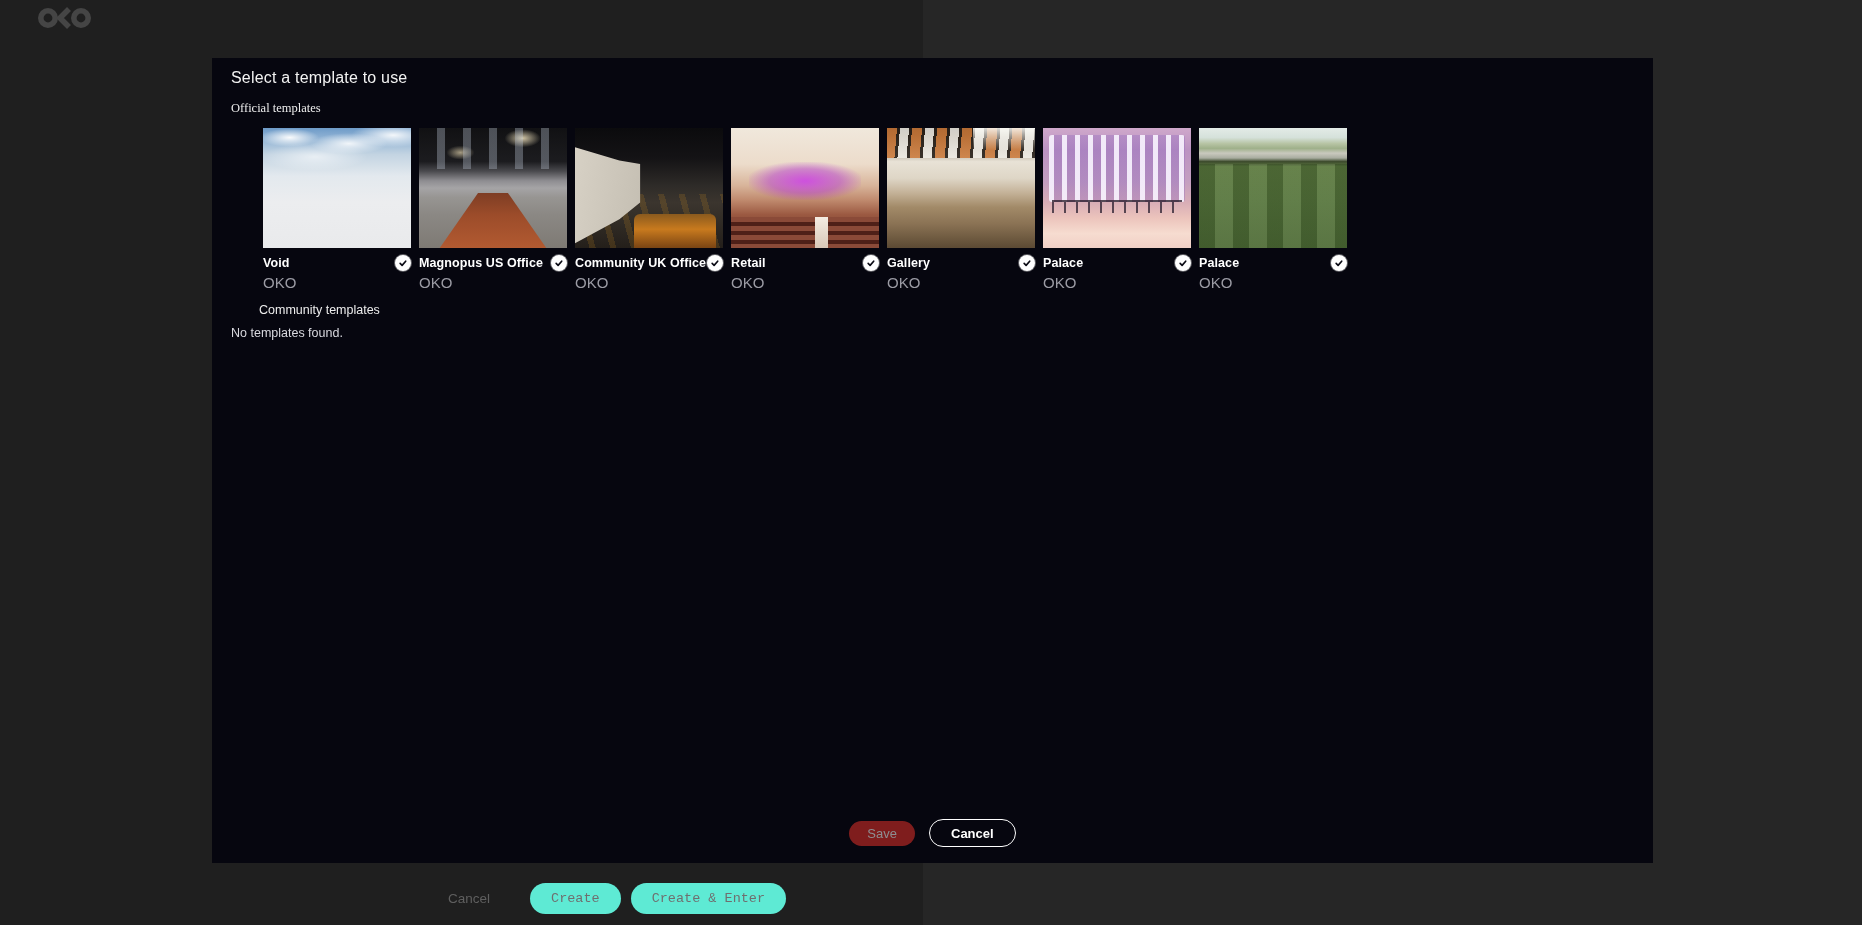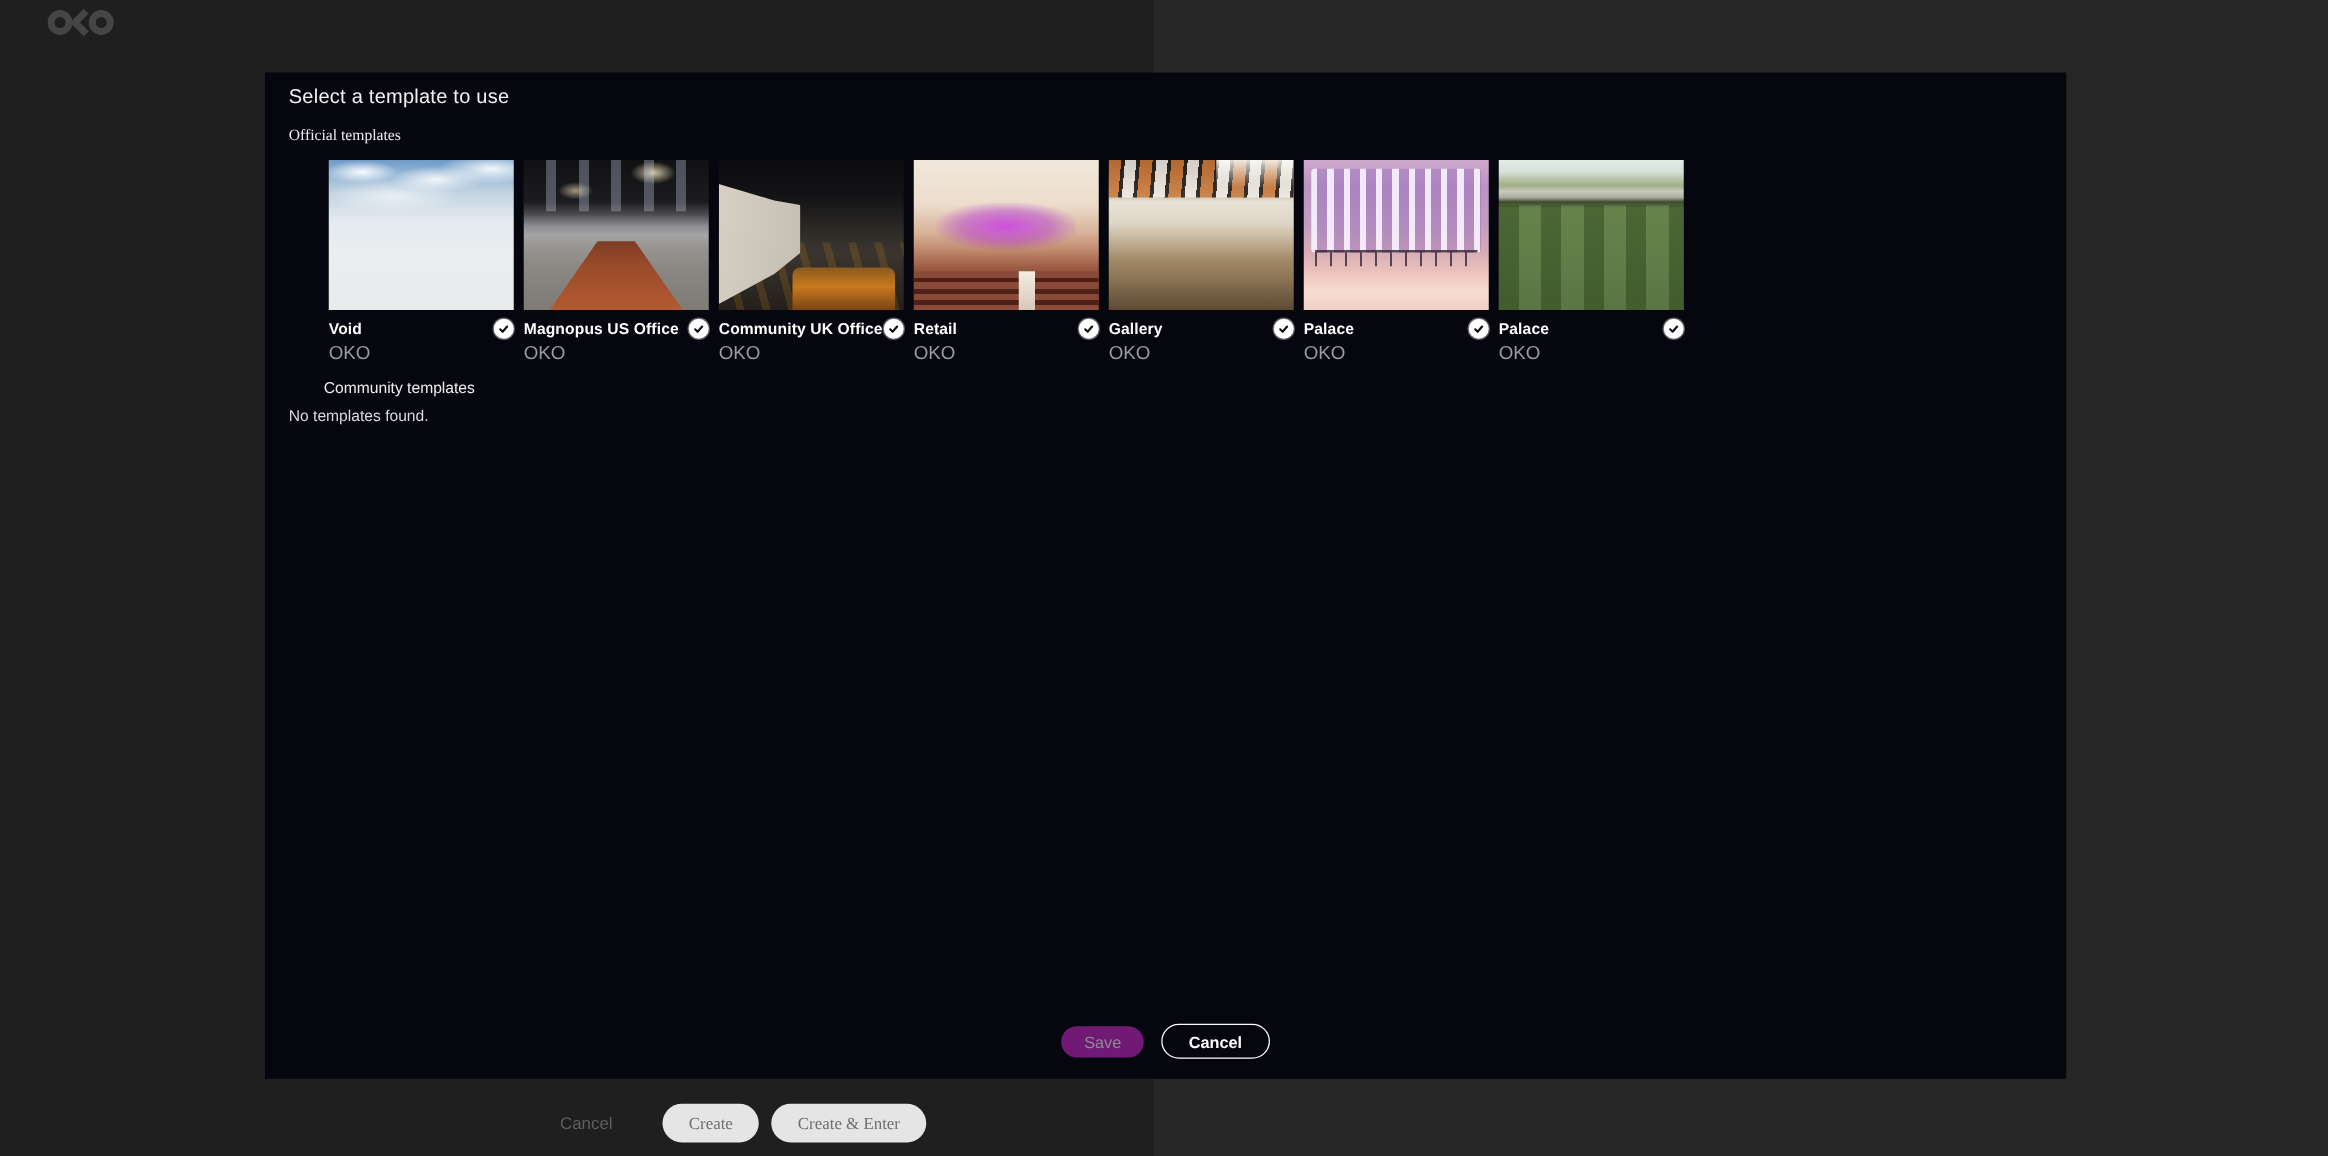--- a/index.html
+++ b/index.html
@@ -27,22 +27,22 @@
     display:flex; align-items:center; gap:10px;
     font-size:13.5px;
   }
   .ghost-btn {
     color:#5f5f5f; padding:0 14px 0 0; margin-right:16px;
     background:none; border:none; font-size:13.5px;
     font-family:"Liberation Sans", sans-serif; cursor:pointer;
   }
   .dim-pill {
     height:31px; line-height:31px; padding:0 21px; border:none;
-    border-radius:17px; background:#e5e5e5; color:#6f6f6f;
-    font-size:13.5px; font-family:Liberation Serif, serif; cursor:pointer;
+    border-radius:17px; background:#5eead4; color:#6f6f6f;
+    font-size:13.5px; font-family:Liberation Mono, monospace; cursor:pointer;
   }
 
   
   .modal {
     position:absolute; left:212px; top:58px; width:1441px; height:805px;
     background:#06060f;
   }
   .modal-title {
     position:absolute; left:19px; top:11px;
     font-size:16px; font-weight:500; color:#f2f2f2; letter-spacing:.2px;
@@ -72,21 +72,21 @@
     box-shadow:0 0 0 1px rgba(255,255,255,.35);
   }
   .author { margin-top:3px; font-size:15px; color:#9b9ba4; }
 
   .modal-footer {
     position:absolute; left:0; right:0; bottom:16px;
     display:flex; justify-content:center; align-items:center; gap:14px;
   }
   .save-btn {
     height:25px; padding:0 18px; border:none; border-radius:13px;
-    background:#701a75; color:#8e8e91; font-size:13px;
+    background:#7f1d1d; color:#8e8e91; font-size:13px;
     font-family:"Liberation Sans", sans-serif; cursor:default;
   }
   .cancel-btn {
     height:28px; padding:0 21px; border:1.5px solid #ffffff; border-radius:15px;
     background:transparent; color:#ffffff; font-size:13px; font-weight:600;
     font-family:"Liberation Sans", sans-serif; cursor:pointer;
   }
 
   
   

